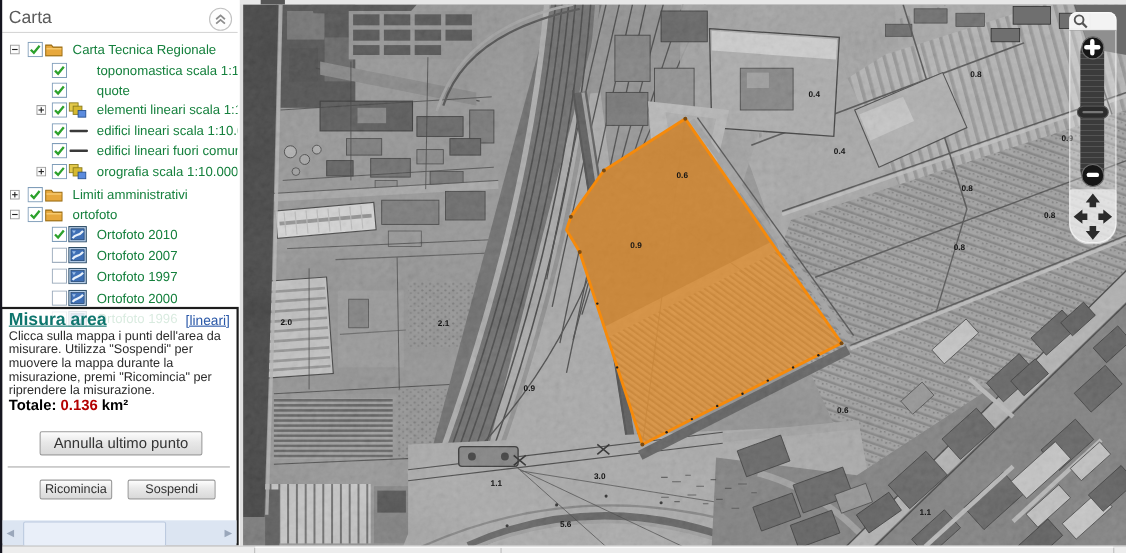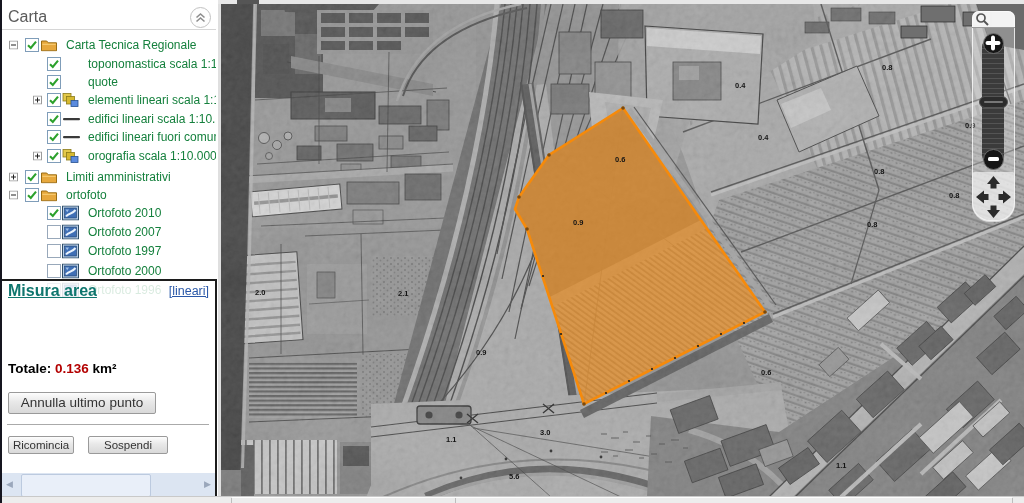--- a/index.html
+++ b/index.html
@@ -18,21 +18,21 @@
   .trow .lbl{position:absolute;top:2px;}
   
   #mp{position:absolute;left:0px;top:279px;width:217px;height:217px;z-index:20;
       border:2px solid #1c1c1c;background:rgba(255,255,255,0.84);box-sizing:border-box;}
   #mp .ttl{position:absolute;left:6px;top:1px;font-size:16px;font-weight:bold;color:#0f766e;text-decoration:underline;}
   #mp .cl{position:absolute;right:6px;top:3px;font-size:12.5px;color:#2a58a8;text-decoration:underline;}
   #mp .body{position:absolute;left:6px;top:19px;width:200px;font-size:11.5px;line-height:12.3px;color:#2b2b2b;}
   #mp .tot{position:absolute;left:6px;top:80px;font-size:13.5px;font-weight:bold;color:#000;}
   #mp .tot .red{color:#b30000;}
   .gbtn{position:absolute;box-sizing:border-box;border:1px solid #9a9a9a;border-radius:2px;
-        background:linear-gradient(#fdfdfd,#e8e8e8 45%,#d9d9d9);color:#333;text-align:center;}
+        background:linear-gradient(#fdfdfd,#e8e8e8 45%,#d9d9d9);color:#333;text-align:center;margin-left:28px;}
   #b1{left:6px;top:111px;width:148px;height:22px;font-size:13.5px;line-height:20px;}
   #mp .sep{position:absolute;left:5px;top:143px;width:202px;height:1px;background:#aaa;}
   #b2{left:6px;top:155px;width:66px;height:18px;font-size:11.5px;line-height:16px;}
   #b3{left:86px;top:155px;width:80px;height:18px;font-size:11.5px;line-height:16px;}
   
   #sb{position:absolute;left:0px;top:192px;width:213px;height:23px;background:#dce5f2;}
   #sb .th{position:absolute;left:19px;top:1px;width:128px;height:21px;background:#e9eff9;
           border:1px solid #bccadf;border-radius:2px;}
   #sb .ar{position:absolute;top:6px;font-size:9px;color:#9aa7bb;}
   
@@ -228,20 +228,25 @@
           <use href="#img"></use>
         </svg>
         <span class="lbl" style="left:86px">Ortofoto 1996</span>
       </div>
   </div>
 </div>
 
 <div id="mp">
   <div class="ttl">Misura area</div>
   <div class="cl">[lineari]</div>
+  <div class="body">Clicca sulla mappa i punti dell'area da<br>
+misurare. Utilizza "Sospendi" per<br>
+muovere la mappa durante la<br>
+misurazione, premi "Ricomincia" per<br>
+riprendere la misurazione.</div>
   <div class="tot">Totale: <span class="red">0.136</span> km²</div>
   <div class="gbtn" id="b1">Annulla ultimo punto</div>
   <div class="sep"></div>
   <div class="gbtn" id="b2">Ricomincia</div>
   <div class="gbtn" id="b3">Sospendi</div>
   <div id="sb">
       <span class="ar" style="left:4px">◀</span>
       <div class="th"></div>
       <span class="ar" style="right:4px">▶</span>
     </div>

